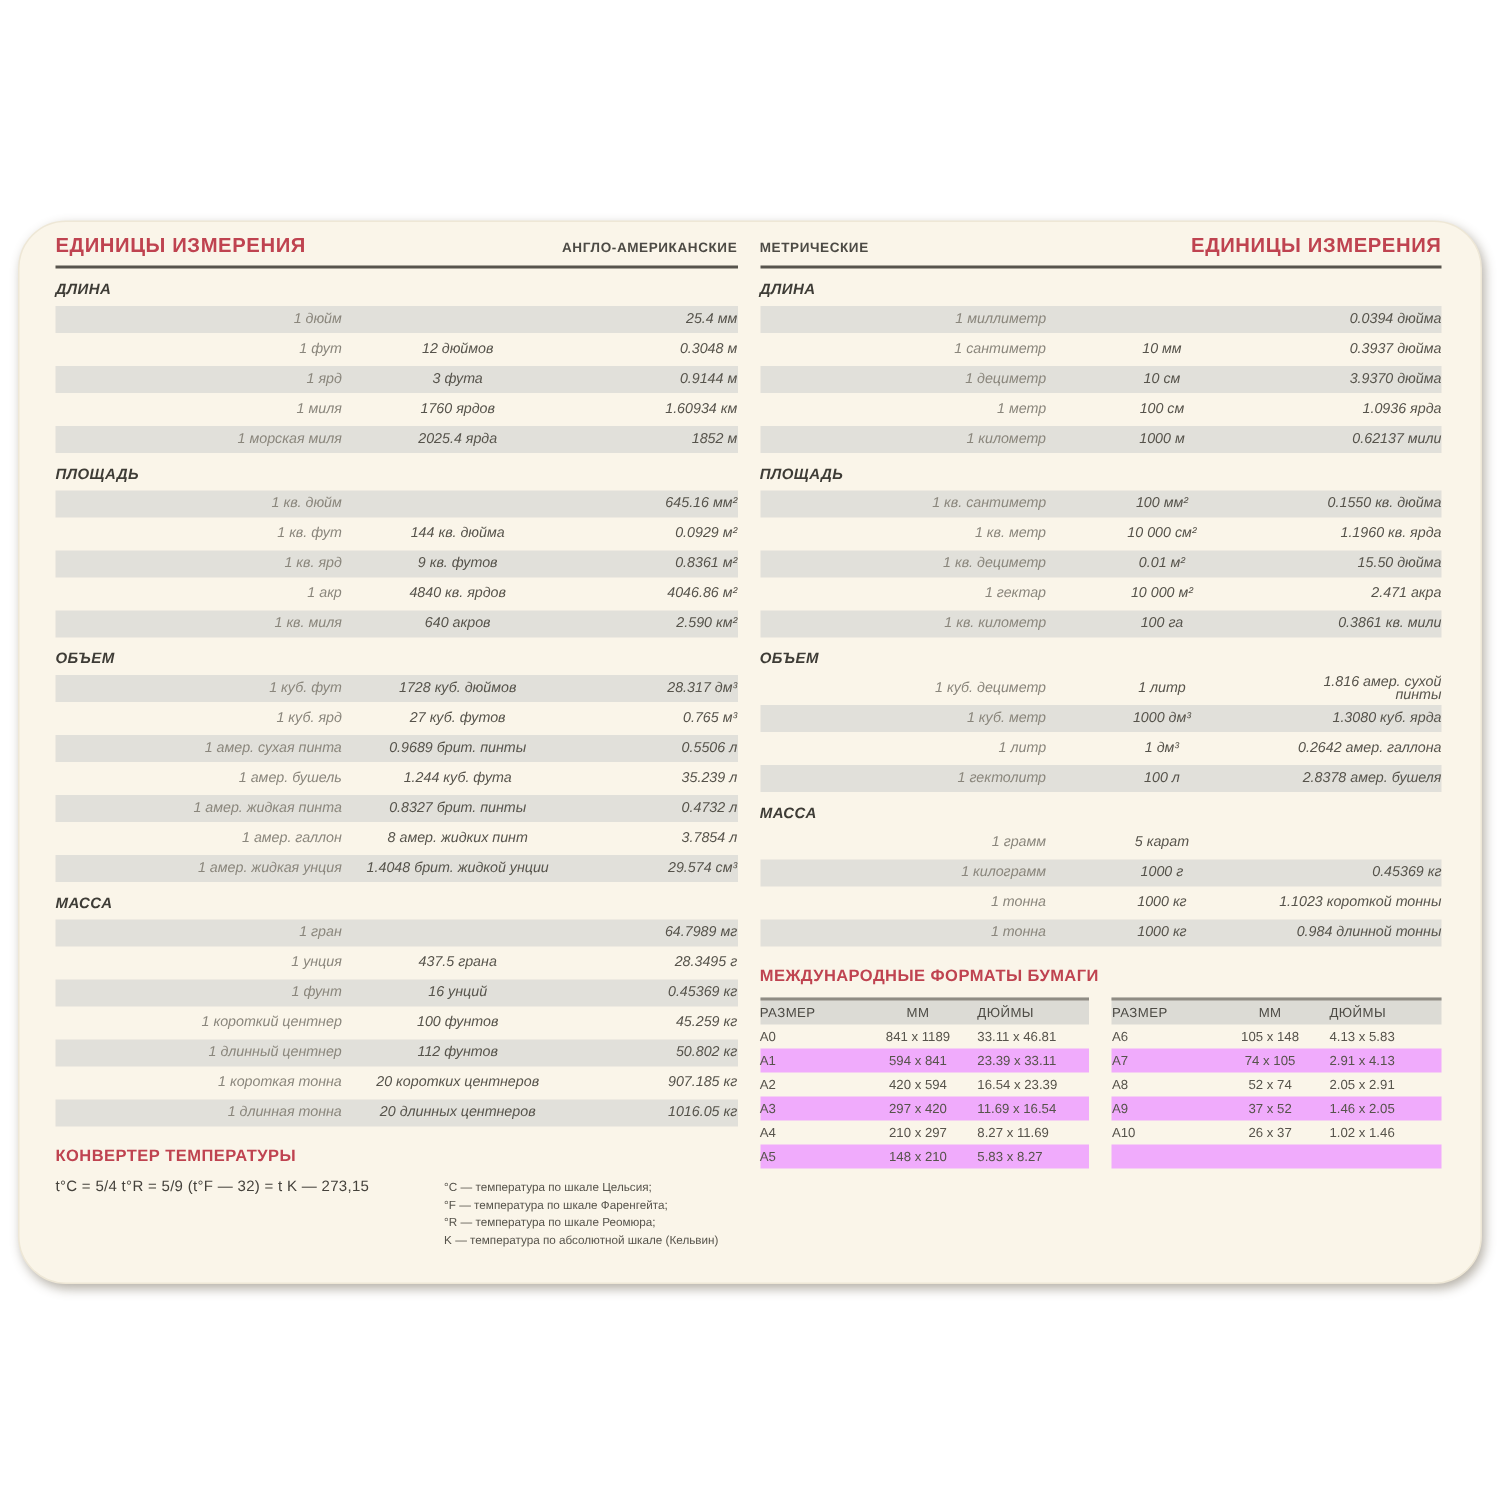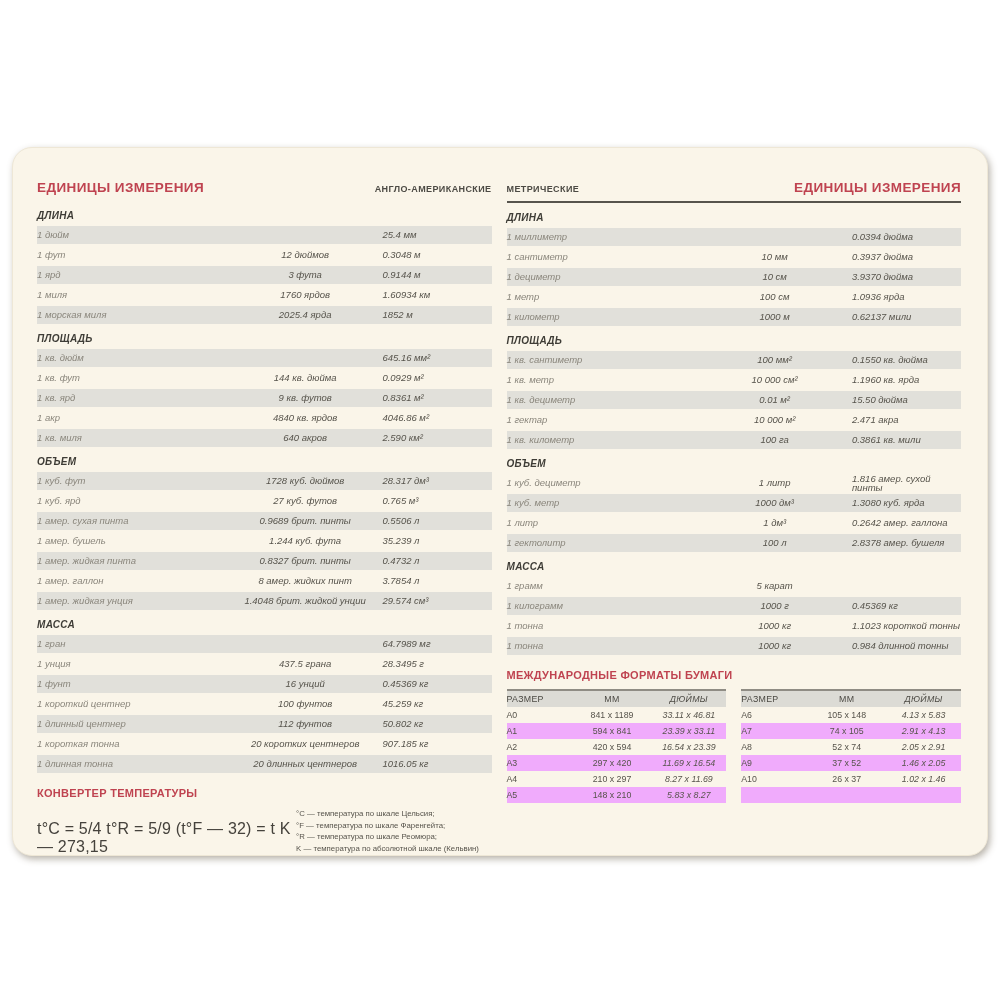--- a/index.html
+++ b/index.html
@@ -7,55 +7,55 @@
     width:1000px;height:1000px;position:relative;
     background:#ffffff;
     font-family:"Liberation Sans", sans-serif;
     -webkit-font-smoothing:antialiased;
   }
   .card{
     position:absolute;left:12px;top:147px;width:976px;height:709px;
     box-sizing:border-box;
     background:#faf5e9;
     border:1px solid #eee7d6;
-    border-radius:20px;
+    border-radius:32px;
     box-shadow:2px 3px 7px rgba(95,85,65,.45);
-    padding:28px 26px 12px 24px;
+    padding:4px 26px 12px 24px;
     display:flex;gap:15px;
   }
   .col{flex:1;display:flex;flex-direction:column;min-width:0;}
   .col-header{display:flex;justify-content:space-between;align-items:baseline;margin-top:4px;}
   .page-title{color:#bf4350;font-weight:bold;font-size:13.5px;letter-spacing:.4px;white-space:nowrap;}
   .col-subtitle{font-size:9px;font-weight:bold;color:#4c4a44;letter-spacing:.4px;white-space:nowrap;}
   .rule{height:2px;background:#57544d;margin-top:6px;}
   .section{margin-top:9px;font-style:italic;}
   .section-title{font-size:10px;font-weight:bold;color:#3e3c36;letter-spacing:.3px;margin-bottom:5px;}
   .row{display:flex;align-items:center;height:18px;margin-bottom:2px;font-size:9.5px;line-height:1;}
   .row.alt{background:#e1e0da;}
-  .c1{width:42%;text-align:left;color:#8a867c;}
+  .c1{width:42%;text-align:right;color:#8a867c;}
   .c2{width:34%;text-align:center;color:#56534b;}
-  .c3{width:24%;text-align:left;color:#56534b;}
+  .c3{width:24%;text-align:right;color:#56534b;}
   
   .temp-section{margin-top:12px;}
   .temp-title{font-size:11px;font-weight:bold;color:#bf4350;letter-spacing:.3px;}
   .temp-body{display:flex;margin-top:9px;}
-  .temp-formula{width:57%;font-size:16px;color:#45423c;letter-spacing:.2px;margin-top:12px;}
+  .temp-formula{width:57%;font-size:10px;color:#45423c;letter-spacing:.2px;}
   .temp-notes{font-size:7.8px;color:#56534b;line-height:1.5;}
   .temp-note{white-space:nowrap;}
   
   .paper-section{margin-top:12px;}
   .paper-title{font-size:11px;font-weight:bold;color:#bf4350;letter-spacing:.3px;}
   .paper-tables{display:flex;gap:15px;margin-top:8px;}
   .ptable{flex:1;min-width:0;}
   .prow{display:flex;align-items:center;height:16px;font-size:8.8px;color:#56534b;line-height:1;}
   .prow.head{background:#dcdbd5;border-top:2px solid #8f8c84;color:#4c4a44;letter-spacing:.3px;}
   .prow.alt{background:#f0abfc;}
   .pc1{width:30%;}
   .pc2{width:36%;text-align:center;}
-  .pc3{width:34%;text-align:center;font-style:italic;}
+  .pc3{width:34%;}
 </style>
 </head>
 <body>
 
 <div class="card">
 
   <div class="col">
     <div class="col-header">
       <span class="page-title">ЕДИНИЦЫ ИЗМЕРЕНИЯ</span>
       <span class="col-subtitle">АНГЛО-АМЕРИКАНСКИЕ</span>

